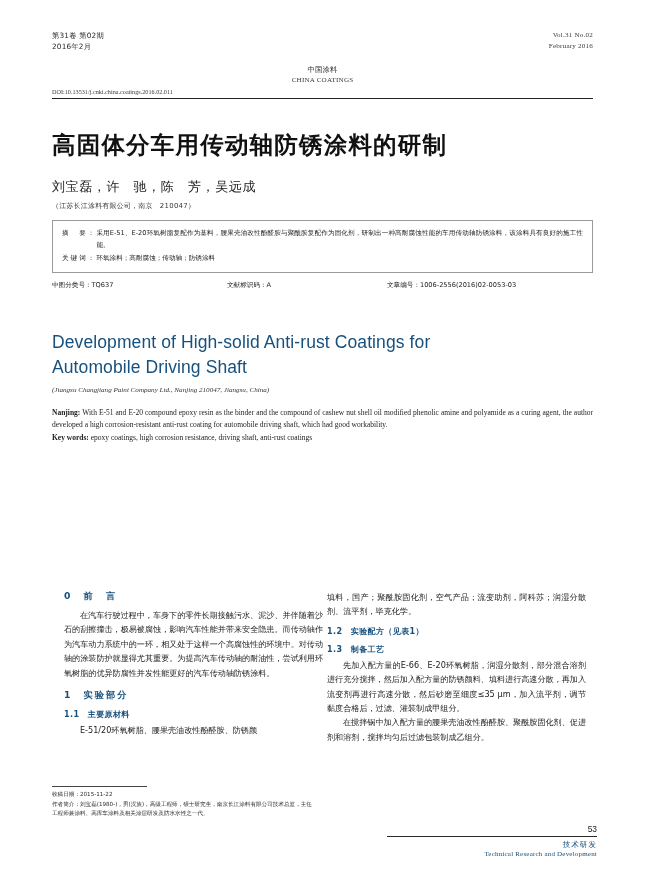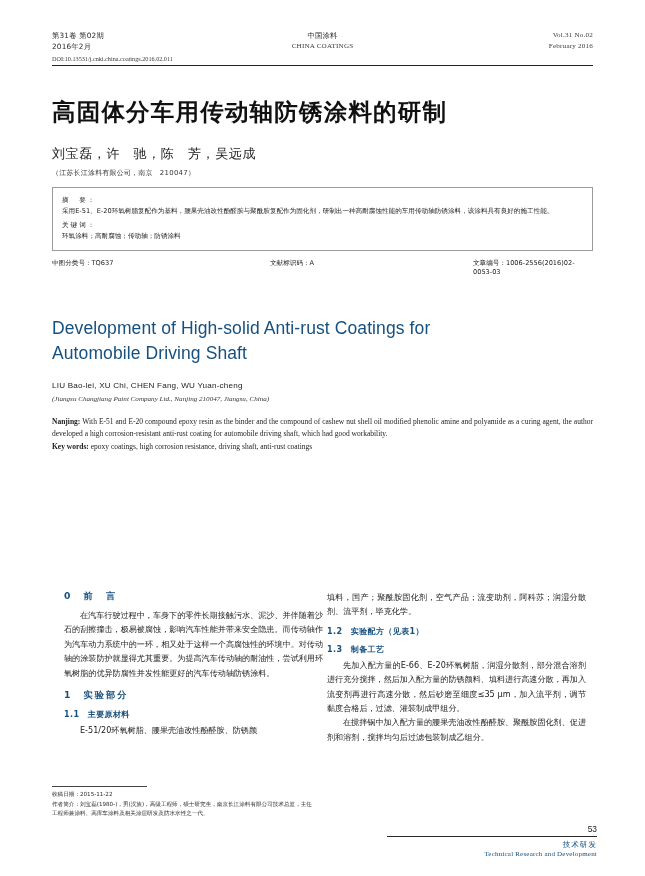--- a/index.html
+++ b/index.html
@@ -23,21 +23,21 @@
   .runhead {
     display: flex;
     justify-content: space-between;
     align-items: flex-start;
     font-size: 7.2px;
     color: #2a2a2a;
     line-height: 1.55;
     letter-spacing: .2px;
   }
   .runhead .col-l { width: 150px; }
-  .runhead .col-c { text-align:center; flex:1; }
+  .runhead .col-c { text-align:center; flex:1;margin-top:34px; }
   .runhead .col-r { width: 150px; text-align: right; }
   .runhead .cn { font-family:"DejaVu Sans", sans-serif; font-size:7.3px; }
   .runhead .en { font-family:"Liberation Serif", serif; font-size:7.1px; color:#3b3b3b; }
   .doi {
     margin-top: 2px;
     font-size: 6.2px;
     color: #3a3a3a;
     font-family: "Liberation Serif", serif;
   }
   .rule-top {
@@ -73,32 +73,31 @@
   .abs-box {
     margin-top: 9px;
     border: .8px solid #9a9a9a;
     padding: 7px 9px 7px 9px;
     font-family: "DejaVu Sans", sans-serif;
     font-size: 6.6px;
     line-height: 1.75;
     color: #222;
   }
   .abs-box .lbl { letter-spacing: 2px; }
-  .abs-row { display:flex;flex-direction:column; }
+  .abs-row { display:flex; }
   .abs-row .lbl { flex:0 0 auto; white-space: nowrap; }
   .abs-row .txt { flex:1 1 auto; text-align: justify; }
   .abs-kw { margin-top: 2px; }
 
   .meta-row {
     margin-top: 8px;
     display: flex;
     font-family: "DejaVu Sans", sans-serif;
     font-size: 6.6px;
     color: #222;
-    gap: 43px;
   }
   .meta-row > div:nth-child(1){ width: 175px; }
   .meta-row > div:nth-child(2){ width: 160px; }
   .meta-row > div:nth-child(3){ flex:1; }
 
   
   .en-title {
     margin-top: 40px;
     color: #16507f;
     font-family: "Liberation Sans", sans-serif;
@@ -262,21 +261,20 @@
     </div>
     <div>
       <span>文章编号：</span><span>1006-2556(2016)02-0053-03</span>
     </div>
   </div>
 
   <div class="en-title">
     <div>Development of High-solid Anti-rust Coatings for</div>
     <div>Automobile Driving Shaft</div>
   </div>
-  <div class="en-authors">LIU Bao-lei, XU Chi, CHEN Fang, WU Yuan-cheng</div>
   <div class="en-affil">(Jiangsu Changjiang Paint Company Ltd., Nanjing 210047, Jiangsu, China)</div>
   <div class="en-abs">
     <b>Nanjing:</b>
     <span>With E-51 and E-20 compound epoxy resin as the binder and the compound of cashew nut shell oil modified phenolic amine and polyamide as a curing agent, the author developed a high corrosion-resistant anti-rust coating for automobile driving shaft, which had good workability.</span>
   </div>
   <div class="en-kw">
     <b>Key words:</b>
     <span>epoxy coatings, high corrosion resistance, driving shaft, anti-rust coatings</span>
   </div>
 </div>

